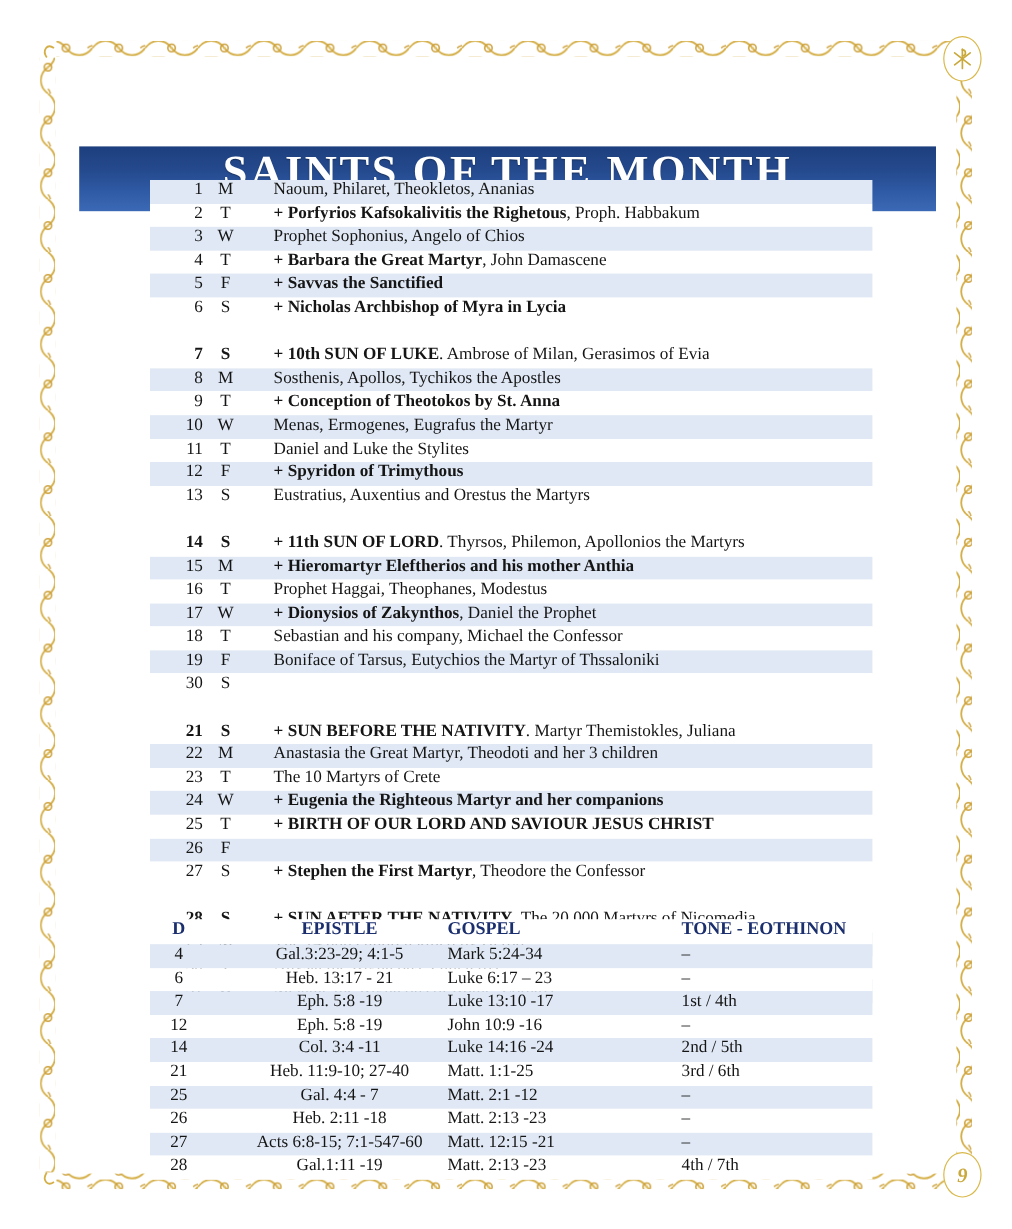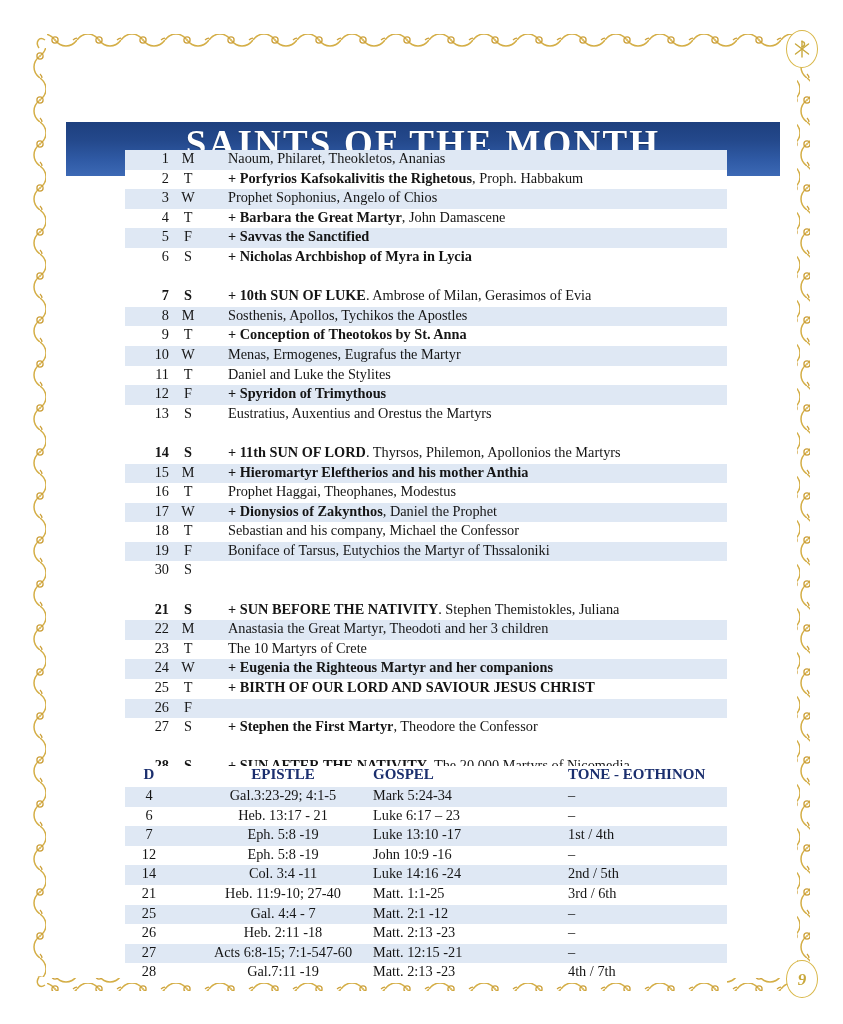--- a/index.html
+++ b/index.html
@@ -289,21 +289,21 @@
         <div class="cal-desc"><span>Boniface of Tarsus, Eutychios the Martyr of Thssaloniki</span></div>
       </div>
       <div class="cal-row plain">
         <div class="cal-day">30</div>
         <div class="cal-dow">S</div>
       </div>
       <div class="cal-gap"></div>
       <div class="cal-row plain sunday">
         <div class="cal-day">21</div>
         <div class="cal-dow">S</div>
-        <div class="cal-desc"><span class="b">+ SUN BEFORE THE NATIVITY</span><span>. Stephen Themistokles, Juliana</span></div>
+        <div class="cal-desc"><span class="b">+ SUN BEFORE THE NATIVITY</span><span>. Martyr Themistokles, Juliana</span></div>
       </div>
       <div class="cal-row shaded">
         <div class="cal-day">22</div>
         <div class="cal-dow">M</div>
         <div class="cal-desc"><span>Anastasia the Great Martyr, Theodoti and her 3 children</span></div>
       </div>
       <div class="cal-row plain">
         <div class="cal-day">23</div>
         <div class="cal-dow">T</div>
         <div class="cal-desc"><span>The 10 Martyrs of Crete</span></div>
@@ -406,19 +406,19 @@
         <div class="rd-c4">–</div>
       </div>
       <div class="rd-row shaded">
         <div class="rd-c1">27</div>
         <div class="rd-c2">Acts 6:8-15; 7:1-547-60</div>
         <div class="rd-c3">Matt. 12:15 -21</div>
         <div class="rd-c4">–</div>
       </div>
       <div class="rd-row plain">
         <div class="rd-c1">28</div>
-        <div class="rd-c2">Gal.7:11 -19</div>
+        <div class="rd-c2">Gal.1:11 -19</div>
         <div class="rd-c3">Matt. 2:13 -23</div>
         <div class="rd-c4">4th / 7th</div>
       </div>
     </div>
 
 </div>
 
 </body></html>

